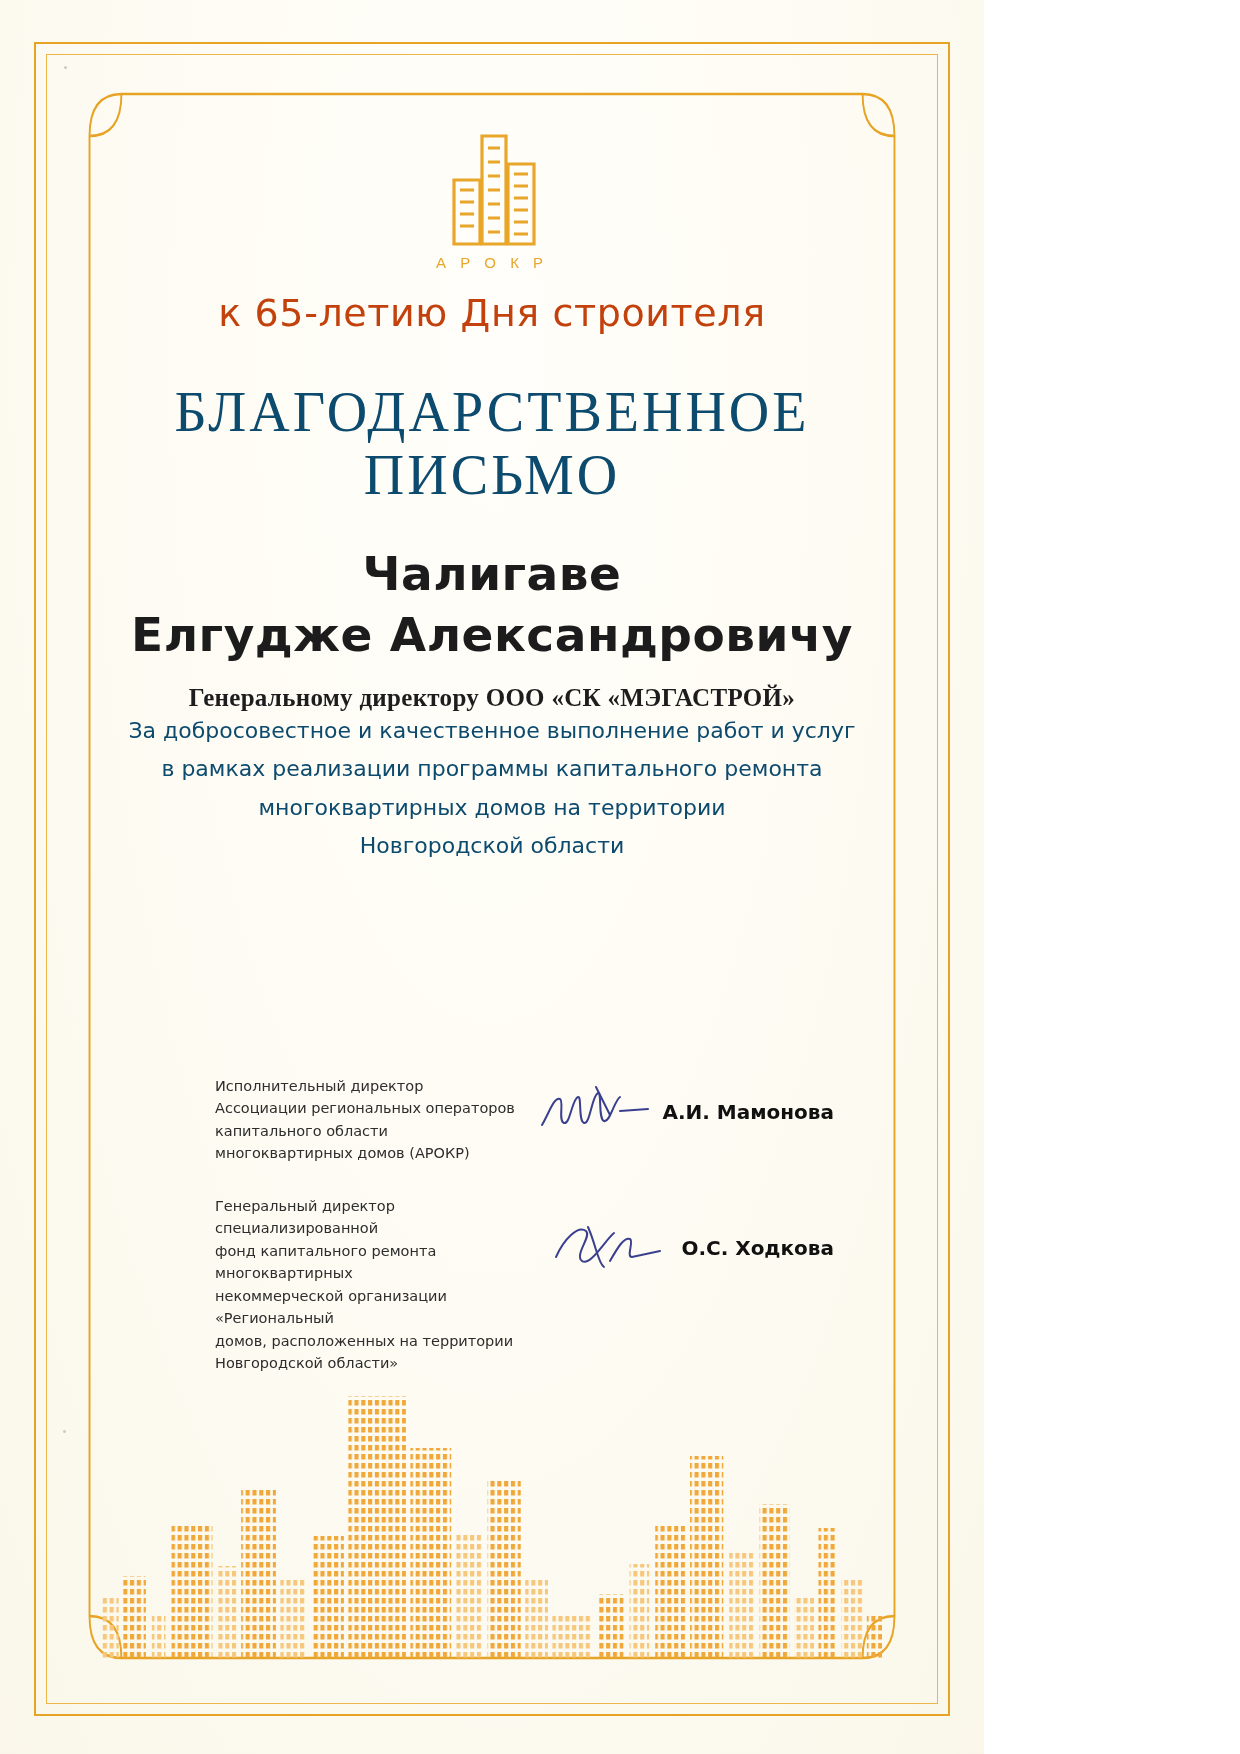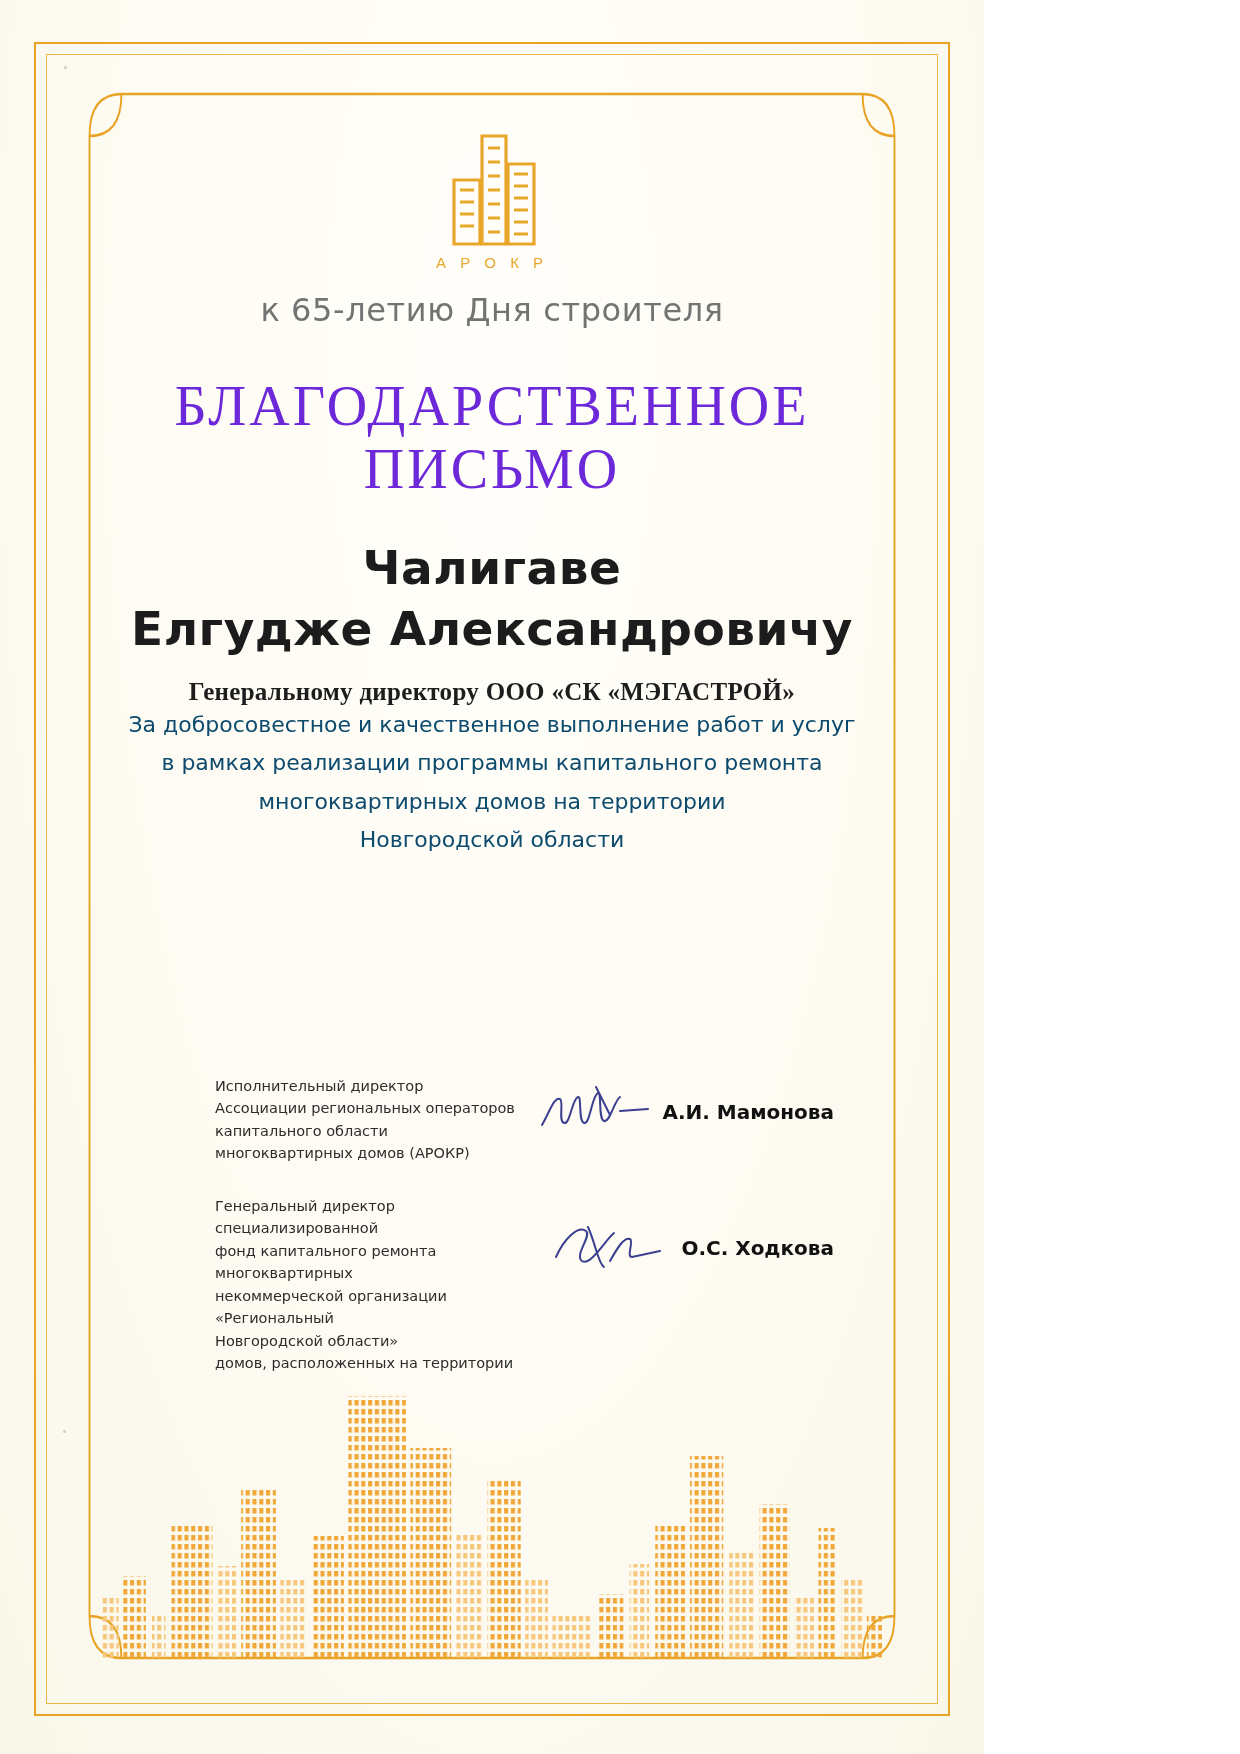--- a/index.html
+++ b/index.html
@@ -69,33 +69,33 @@
   .logo-text {
     margin-top: 4px;
     font-size: 15px;
     letter-spacing: 5px;
     color: #e8a62a;
     font-family: "Liberation Sans", sans-serif;
   }
 
   .subtitle-top {
     margin-top: 20px;
-    font-size: 32px;
-    color: #737373;
+    font-size: 38px;
+    color: #c2410c;
     letter-spacing: 0.6px;
     font-family: "DejaVu Sans", sans-serif;
   }
 
   .main-title {
     margin-top: 46px;
     font-family: "Liberation Serif", serif;
     font-size: 56px;
     line-height: 1.13;
     letter-spacing: 3px;
-    color: #6d28d9;
+    color: #0c4a6e;
     font-weight: 400;
   }
   .main-title .l2 { display: block; }
 
   .recipient {
     margin-top: 38px;
     font-family: "DejaVu Sans", sans-serif;
     color: #1c1c1c;
   }
   .recipient .r1 {
@@ -257,22 +257,22 @@
         </svg>
         <div class="sig-name">А.И. Мамонова</div>
       </div>
     </div>
 
     <div class="sig-block second">
       <div class="sig-role">
         <div>Генеральный директор специализированной</div>
         <div>фонд капитального ремонта многоквартирных</div>
         <div>некоммерческой организации «Региональный</div>
+        <div>домов, расположенных на территории</div>
         <div>Новгородской области»</div>
-        <div>домов, расположенных на территории</div>
       </div>
       <div class="sig-right">
         <svg class="sig-scribble" viewBox="0 0 120 62" xmlns="http://www.w3.org/2000/svg">
           <g fill="none" stroke="#3b3f8f" stroke-width="2" stroke-linecap="round">
             <path d="M8 40 C16 22 30 8 38 14 C44 19 26 38 34 44 C42 50 58 22 66 16"></path>
             <path d="M40 10 C48 28 50 46 56 50"></path>
             <path d="M62 44 C70 30 76 20 82 22 C86 24 78 40 84 40 L112 34"></path>
           </g>
         </svg>
         <div class="sig-name">О.С. Ходкова</div>

